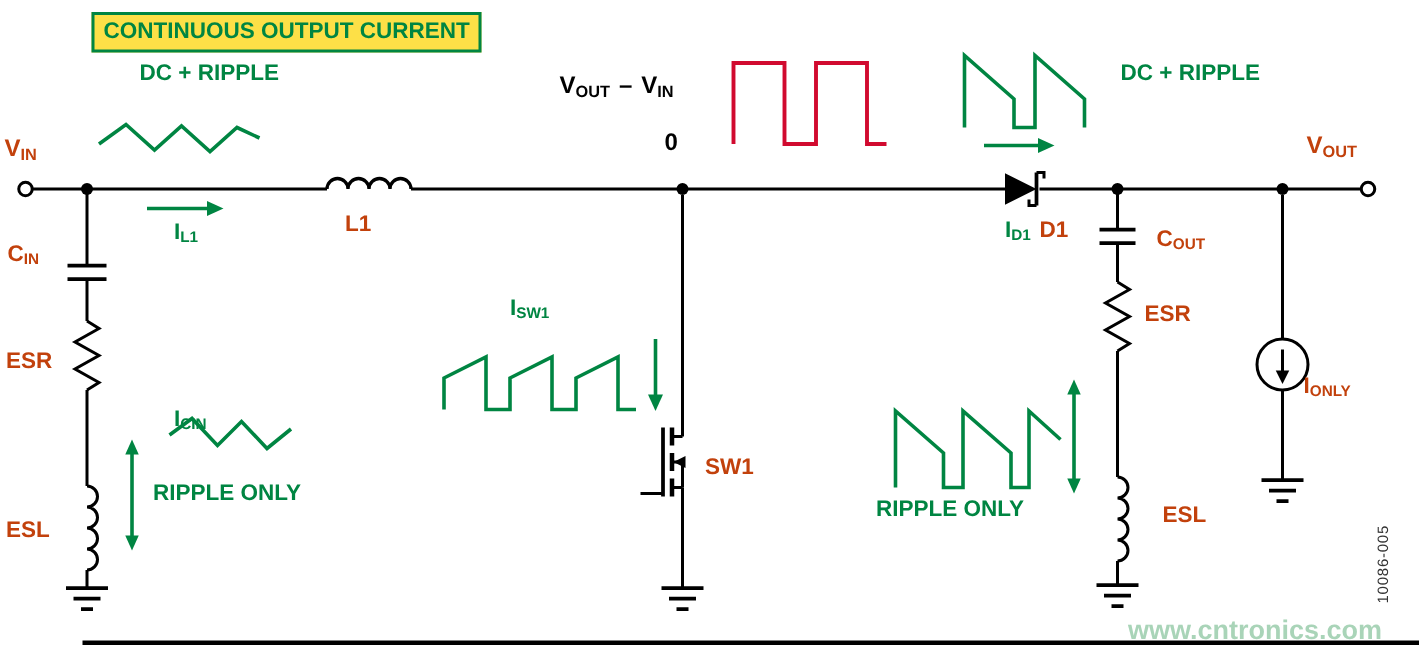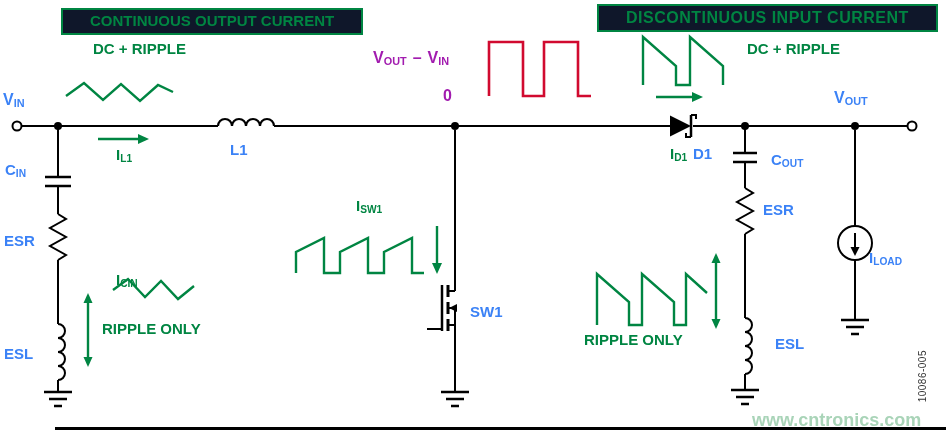--- a/index.html
+++ b/index.html
@@ -3,24 +3,24 @@
 <meta charset="utf-8">
 <style>
   * { margin:0; padding:0; box-sizing:border-box; }
   body { background:#ffffff; }
   .stage {
     position:relative; width:946px; height:433px; background:#ffffff;
     font-family:"Liberation Sans", sans-serif; overflow:hidden;
   }
   svg.circuit { position:absolute; left:0; top:0; }
   .lbl { position:absolute; font-weight:bold; font-size:15px; white-space:nowrap; line-height:1.1; }
-  .black { color:#3b82f6; }
+  .black { color:#c2410c; }
   .green { color:#008542; }
-  .red   { color:#a21caf; }
-  .box { border:2px solid #008542; padding:3px 27px; background:#0f172a; }
+  .red   { color:#000000; }
+  .box { border:2px solid #008542; padding:3px 6px; background:#fde047; }
   .sub { font-size:0.68em; vertical-align:-0.22em; font-weight:bold; }
   .dash { margin:0 6px; }
   .fig-num {
     position:absolute; writing-mode:vertical-rl; transform:rotate(180deg);
     font-size:10px; color:#333333; letter-spacing:0.5px; font-weight:normal;
   }
   .watermark { position:absolute; color:#A9D4B8; font-size:18px; font-weight:bold;margin-top:14px; }
   .bottom-line { position:absolute; background:#000000; }
 </style>
 </head>
@@ -106,72 +106,71 @@
       <polygon points="88,293 83.5,303 92.5,303"></polygon>
       <polygon points="88,367 83.5,357 92.5,357"></polygon>
       <polygon points="716,253 711.5,263 720.5,263"></polygon>
       <polygon points="716,329 711.5,319 720.5,319"></polygon>
     </g>
 
     <path d="M489,96 V42 H523 V96 H544 V42 H578 V96 H591" stroke="#D10A2F" stroke-width="2.6" fill="none"></path>
   </svg>
 
   <div class="lbl green box" style="left:61px;top:8px">CONTINUOUS OUTPUT CURRENT</div>
-  <div class="lbl green box" style="left:597px;top:4px;font-size:16px;letter-spacing:0.5px">DISCONTINUOUS INPUT CURRENT</div>
 
   <div class="lbl green" style="left:93px;top:41px">DC + RIPPLE</div>
   <div class="lbl green" style="left:747px;top:41px">DC + RIPPLE</div>
 
   <div class="lbl red" style="left:373px;top:49px;font-size:16px">
     <span>V</span><span class="sub">OUT</span><span class="dash">–</span><span>V</span><span class="sub">IN</span>
   </div>
   <div class="lbl red" style="left:443px;top:87px;font-size:16px">0</div>
 
   <div class="lbl black" style="left:3px;top:91px;font-size:16px">
     <span>V</span><span class="sub">IN</span>
   </div>
-  <div class="lbl black" style="left:834px;top:89px;font-size:16px">
+  <div class="lbl black" style="left:871px;top:89px;font-size:16px">
     <span>V</span><span class="sub">OUT</span>
   </div>
 
   <div class="lbl green" style="left:116px;top:147px">
     <span>I</span><span class="sub">L1</span>
   </div>
   <div class="lbl black" style="left:230px;top:142px">L1</div>
 
   <div class="lbl black" style="left:5px;top:162px">
     <span>C</span><span class="sub">IN</span>
   </div>
   <div class="lbl black" style="left:4px;top:233px">ESR</div>
   <div class="lbl black" style="left:4px;top:346px">ESL</div>
 
   <div class="lbl green" style="left:116px;top:272px">
     <span>I</span><span class="sub">CIN</span>
   </div>
   <div class="lbl green" style="left:102px;top:321px">RIPPLE ONLY</div>
 
-  <div class="lbl green" style="left:356px;top:198px">
+  <div class="lbl green" style="left:340px;top:198px">
     <span>I</span><span class="sub">SW1</span>
   </div>
   <div class="lbl black" style="left:470px;top:304px">SW1</div>
 
   <div class="lbl green" style="left:670px;top:146px">
     <span>I</span><span class="sub">D1</span>
   </div>
   <div class="lbl black" style="left:693px;top:146px">D1</div>
 
   <div class="lbl black" style="left:771px;top:152px">
     <span>C</span><span class="sub">OUT</span>
   </div>
   <div class="lbl black" style="left:763px;top:202px">ESR</div>
   <div class="lbl black" style="left:775px;top:336px">ESL</div>
 
   <div class="lbl green" style="left:584px;top:332px">RIPPLE ONLY</div>
 
   <div class="lbl black" style="left:869px;top:250px">
-    <span>I</span><span class="sub">LOAD</span>
+    <span>I</span><span class="sub">ONLY</span>
   </div>
 
   <div class="fig-num" style="left:917px;top:350px">10086-005</div>
   <div class="watermark" style="left:752px;top:396px">www.cntronics.com</div>
   <div class="bottom-line" style="left:55px;top:427px;width:891px;height:3px"></div>
 
 </div>
 
 </body></html>

